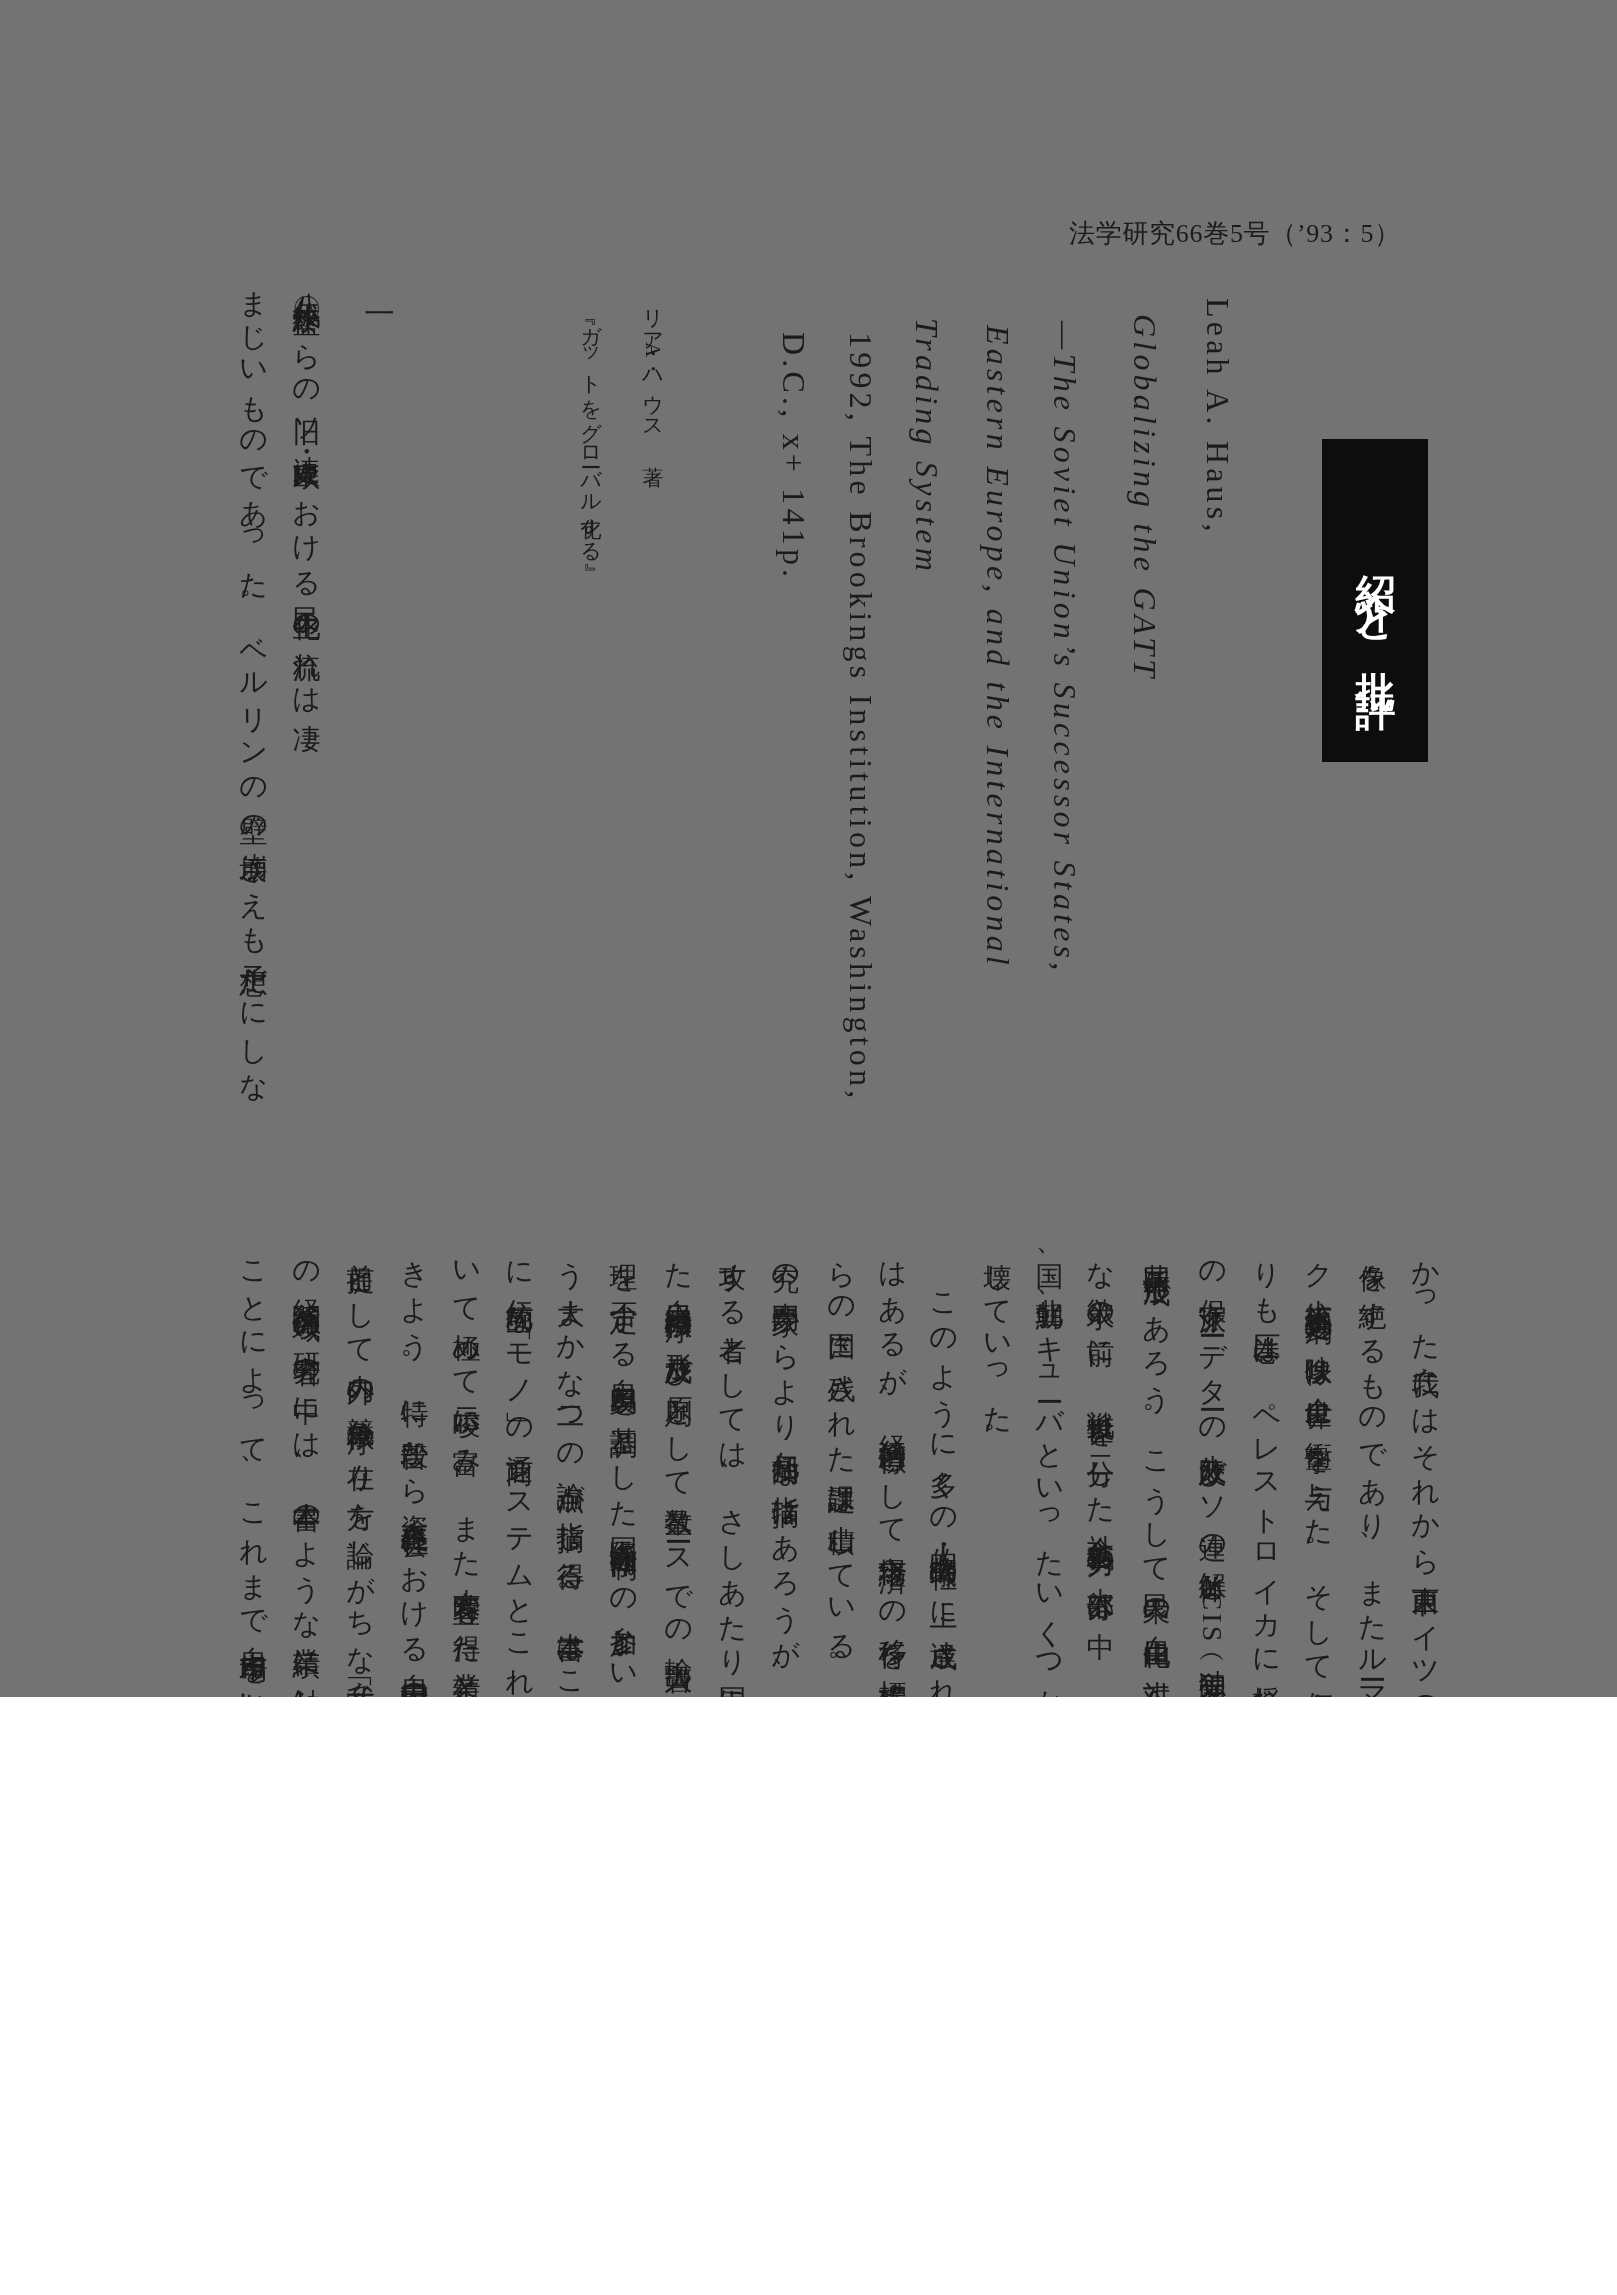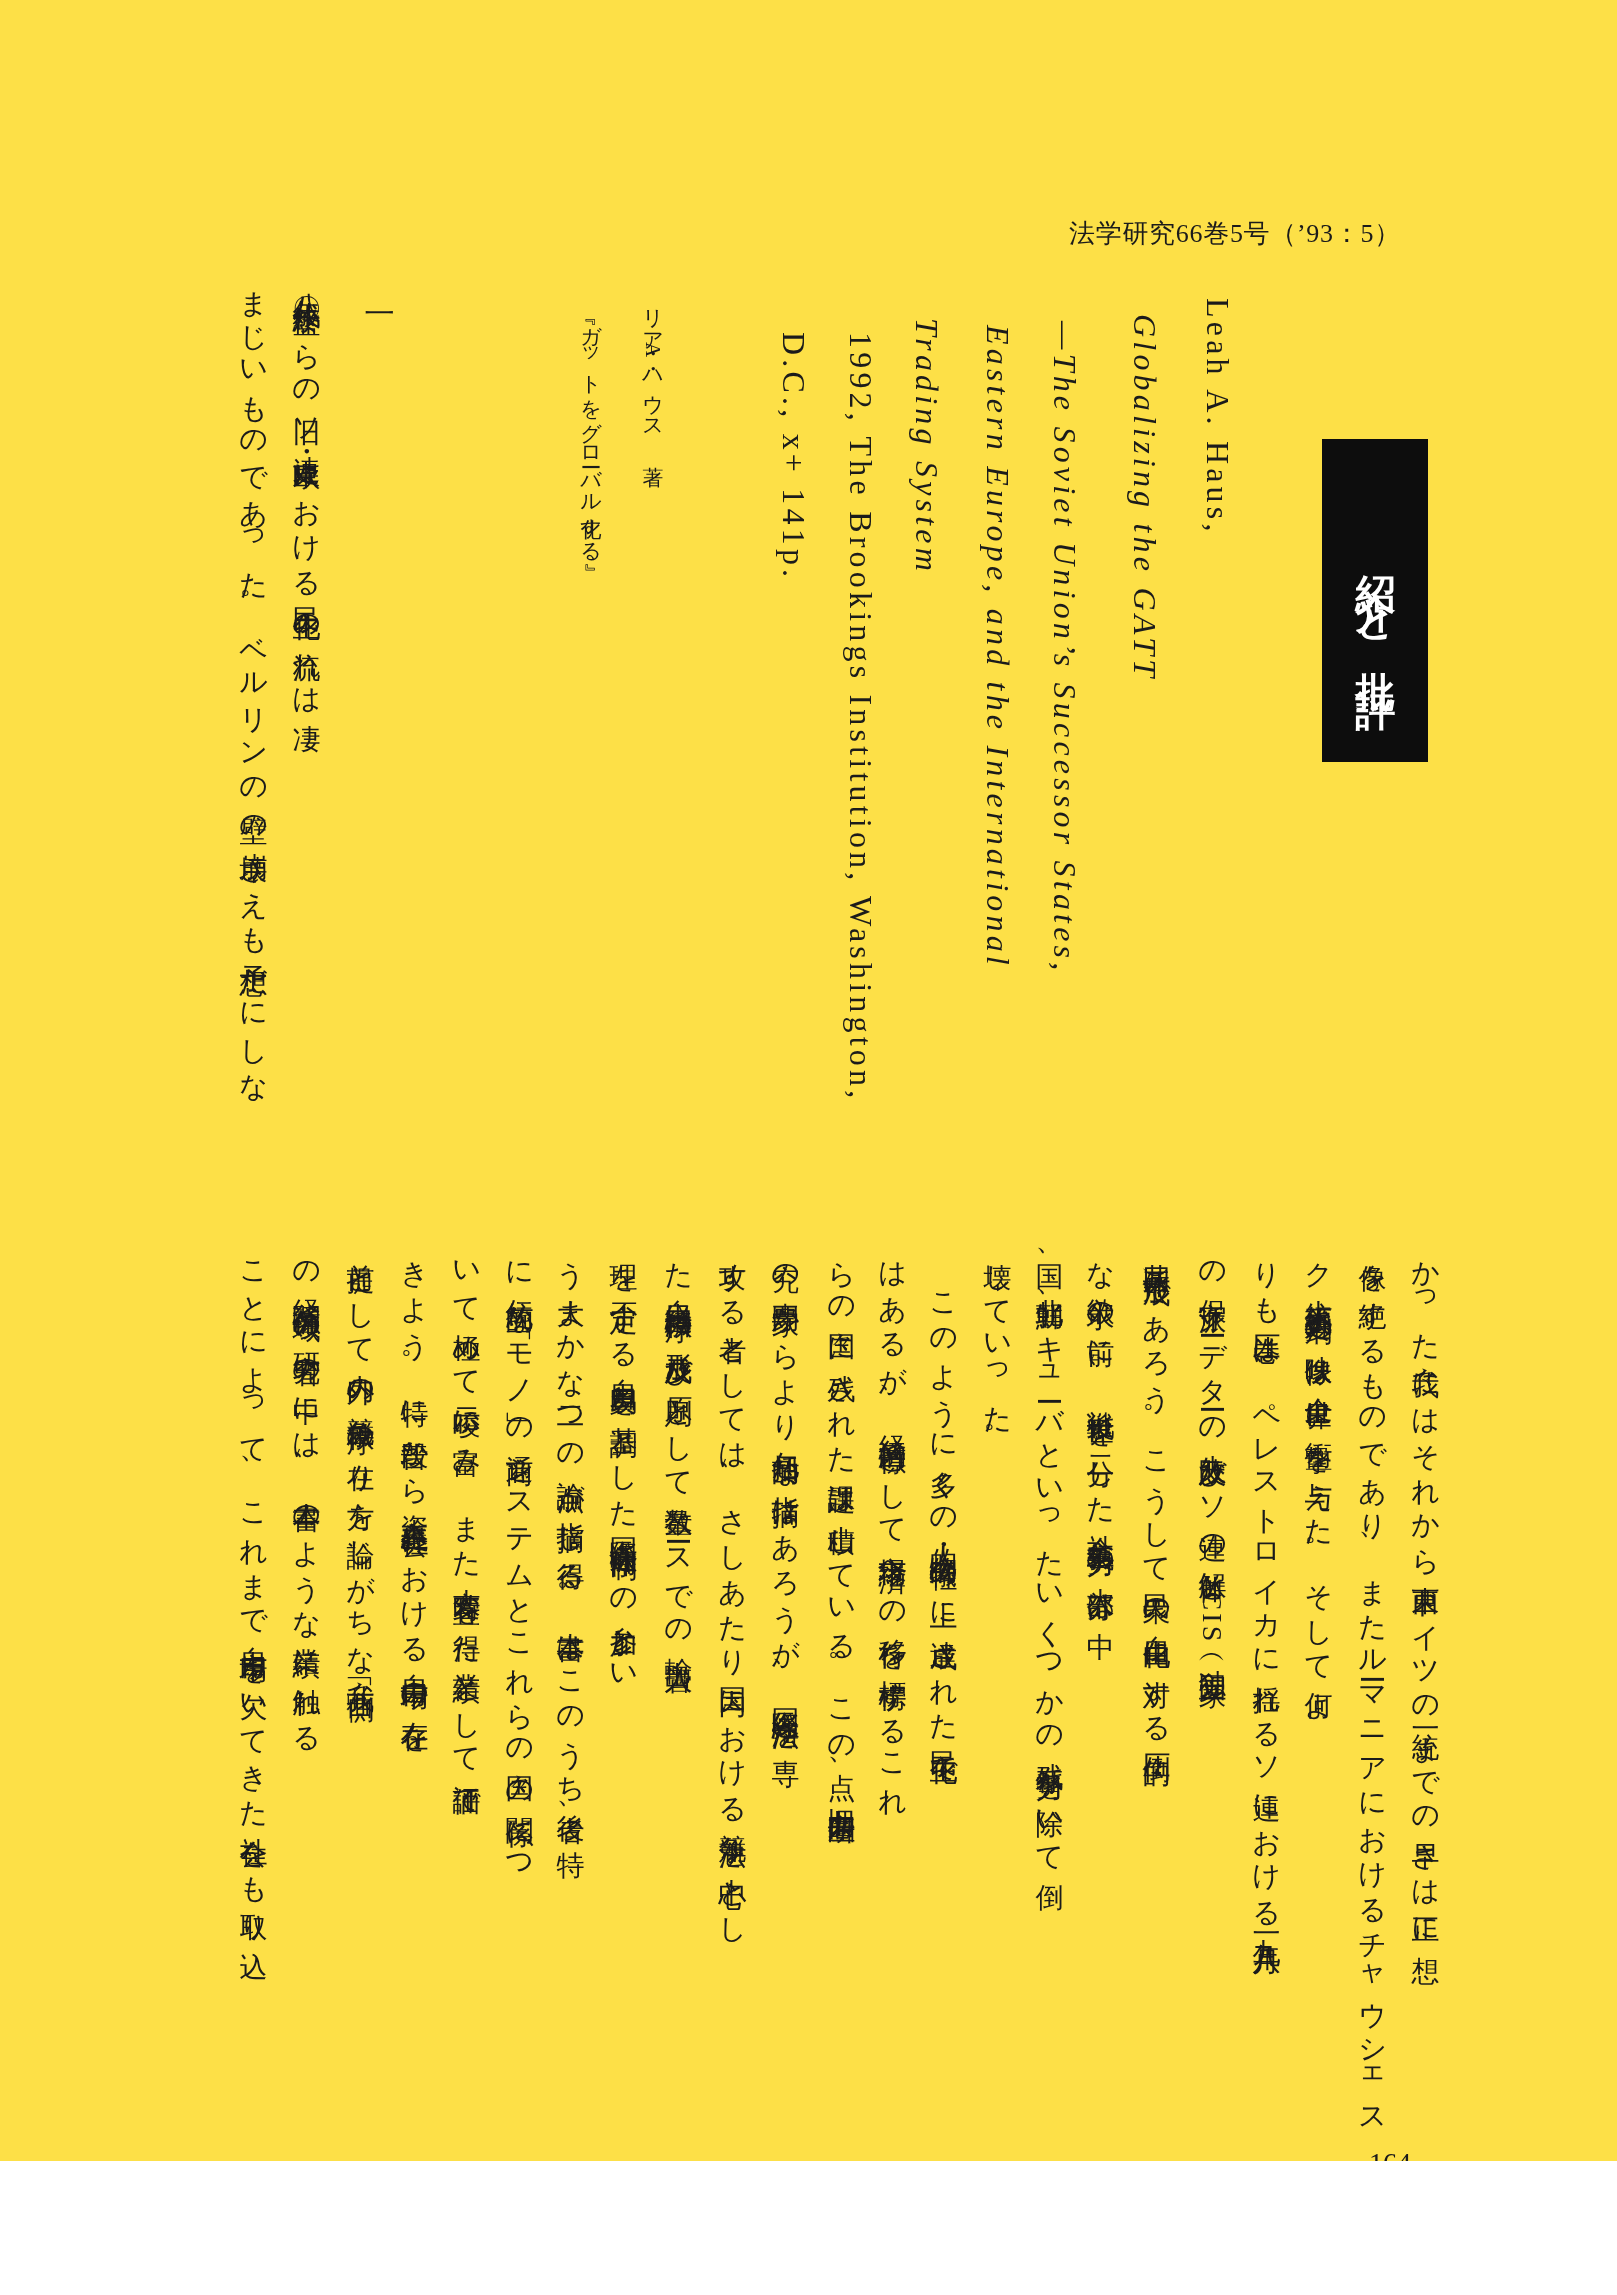--- a/index.html
+++ b/index.html
@@ -3,22 +3,22 @@
 <meta charset="utf-8">
 <style>
   html, body {
     margin: 0;
     padding: 0;
     background: #ffffff;
   }
   .page {
     position: relative;
     width: 1617px;
-    height: 2161px;
-    background: #fde047;
+    height: 1697px;
+    background: #737373;
     color: #1b1b1b;
     font-family: "Liberation Serif", "DejaVu Serif", serif;
     overflow: hidden;
   }
   
   .htext {
     position: absolute;
     line-height: 1;
     white-space: nowrap;
   }

